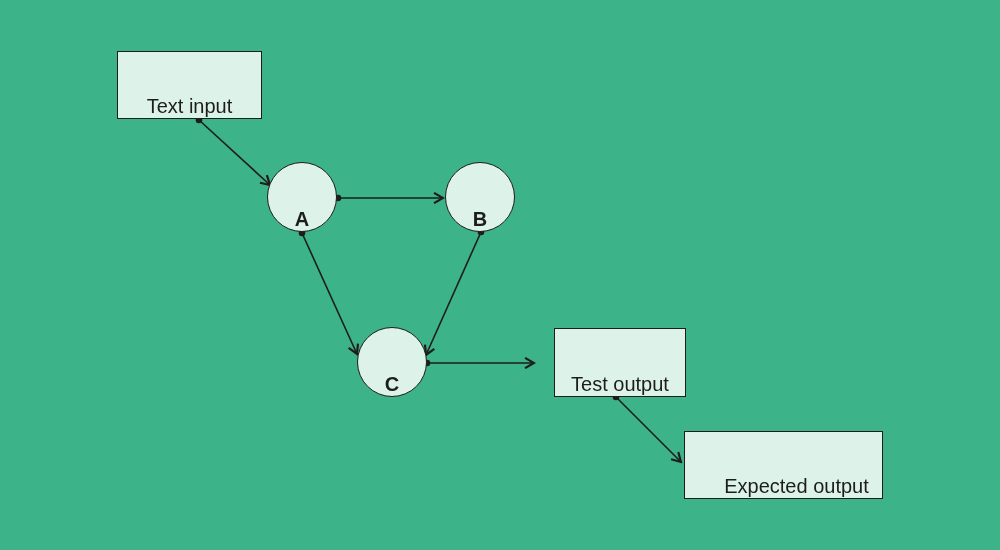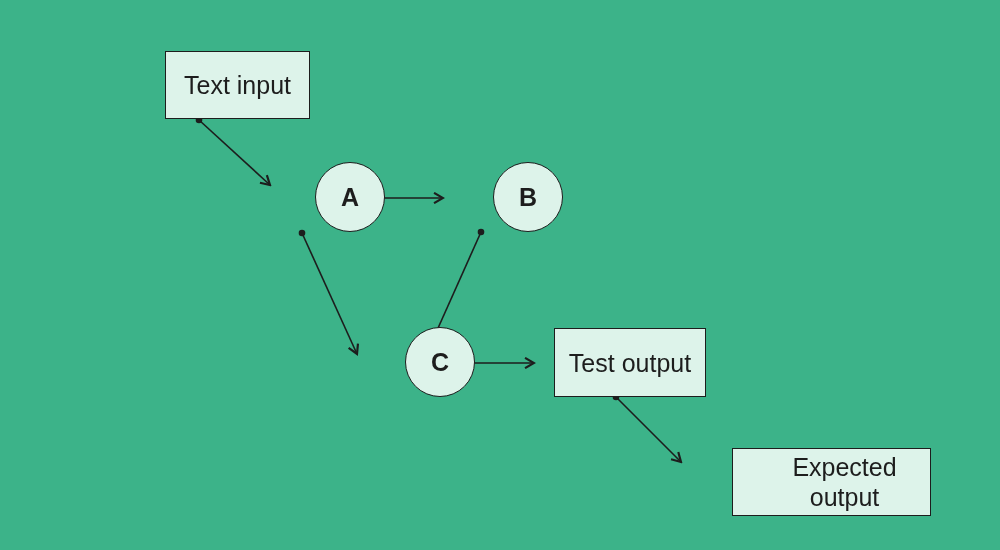--- a/index.html
+++ b/index.html
@@ -35,40 +35,39 @@
     stroke-width: 1.7;
     fill: none;
   }
   .connector-dot {
     fill: var(--line-color);
     stroke: none;
   }
   .node {
     position: absolute;
     display: flex;
-    align-items: center;
+    align-items: flex-end;
     justify-content: center;
     background: var(--shape-fill);
     border: 1.6px solid var(--line-color);
     color: var(--text-color);
-    font-size: 25px;
+    font-size: 20px;
     text-align: center;
     line-height: 1.2;
-    margin-left: 48px;
   }
   .node.circle {
     border-radius: 50%;
     font-weight: 700;
   }
   .node-text-input      { left: 117px; top: 51px;  width: 145px; height: 68px; }
   .node-a               { left: 267px; top: 162px; width: 70px;  height: 70px; }
   .node-b               { left: 445px; top: 162px; width: 70px;  height: 70px; }
   .node-c               { left: 357px; top: 327px; width: 70px;  height: 70px; }
-  .node-test-output     { left: 506px; top: 328px; width: 152px; height: 69px; }
-  .node-expected-output { left: 684px; top: 448px; width: 199px; height: 68px; padding-left: 26px; }
+  .node-test-output     { left: 554px; top: 328px; width: 132px; height: 69px; }
+  .node-expected-output { left: 684px; top: 431px; width: 199px; height: 68px; padding-left: 26px; }
   .annotation {
     position: absolute;
     left: 273px;
     top: 234px;
     width: 240px;
     text-align: center;
     color: var(--text-color);
     font-size: 21px;
     line-height: 29px;
   }

